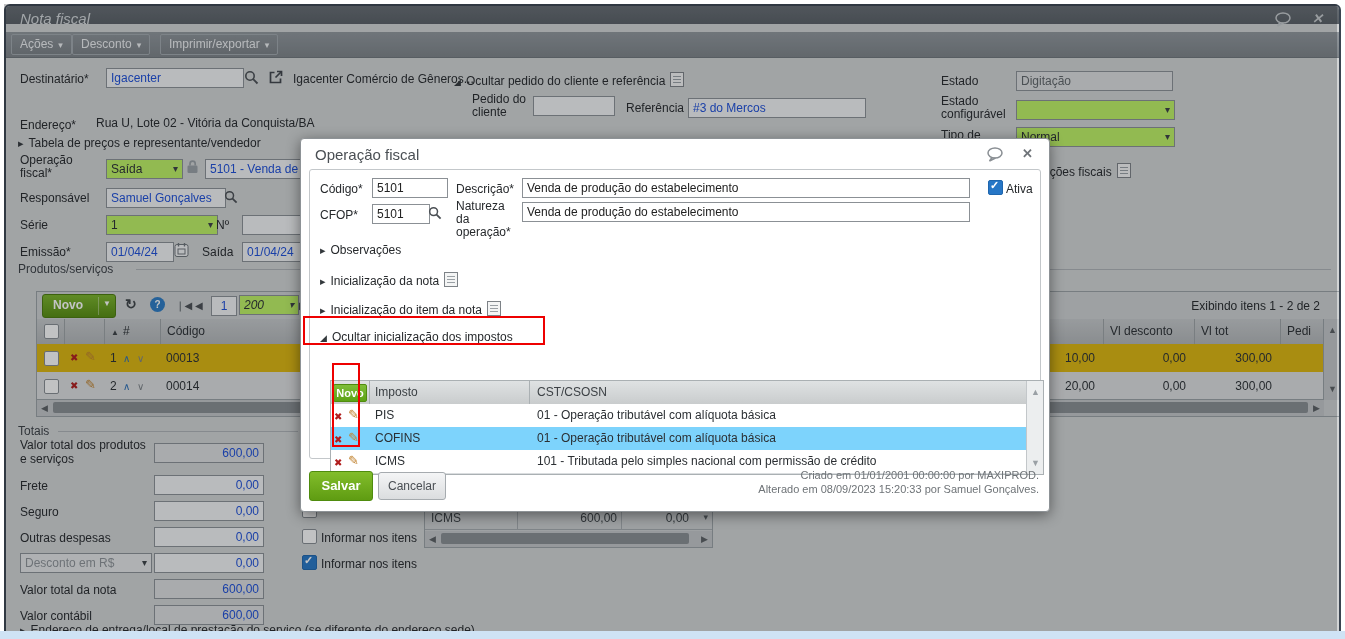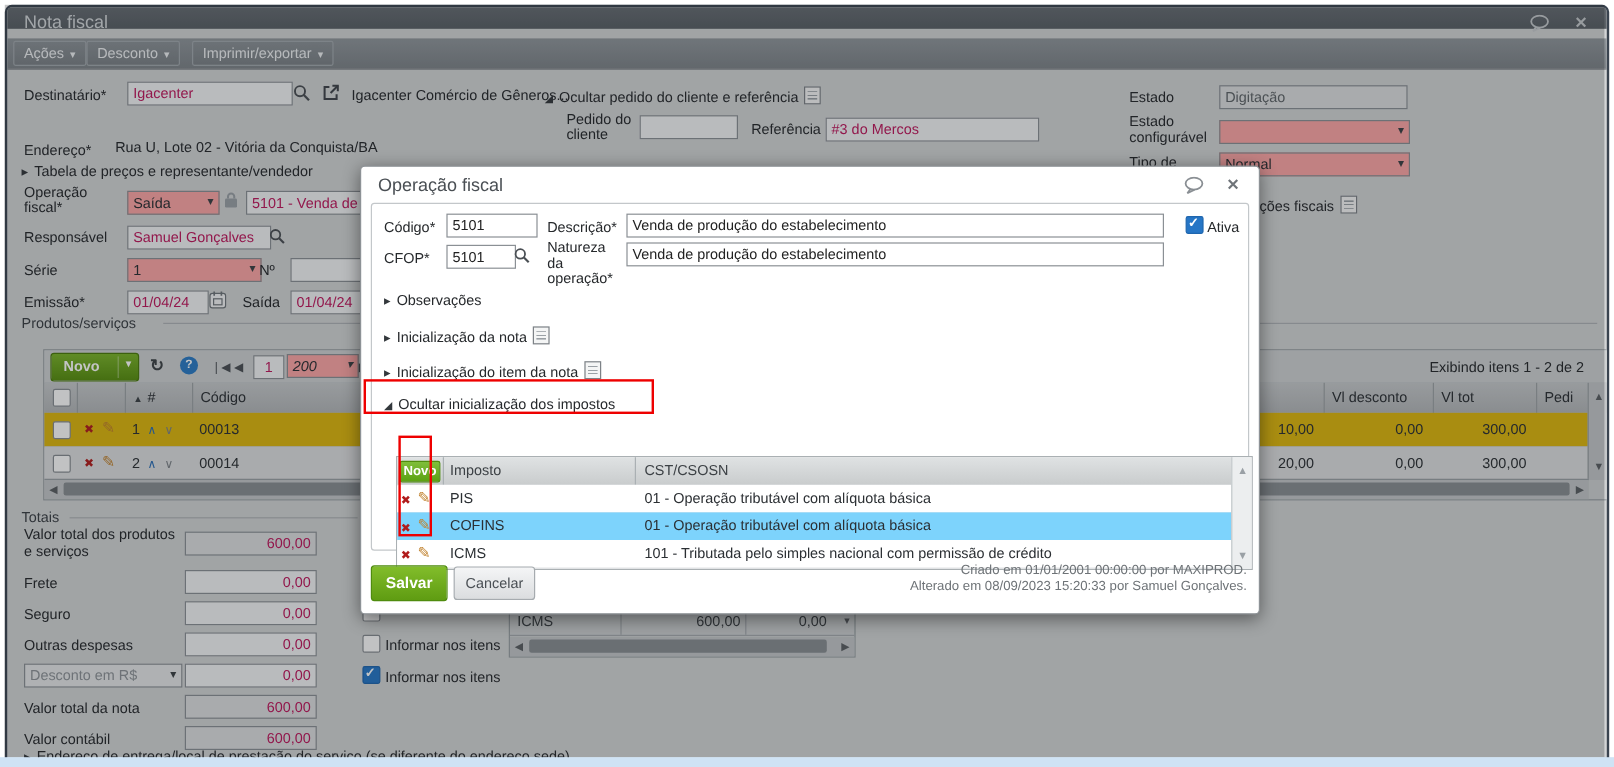--- a/index.html
+++ b/index.html
@@ -1,34 +1,34 @@
 <!DOCTYPE html>
 <html><head>
 <meta charset="utf-8">
 <style>
   html,body{margin:0;padding:0;background:#ffffff;width:1345px;height:639px;overflow:hidden;
     font-family:"Liberation Sans",sans-serif;font-size:12px;color:#2b2f33;}
   .ab{position:absolute;}
   
   .win{left:4px;top:4px;width:1333px;height:627px;background:#d2d4d5;border:2px solid #3a4450;
     border-radius:6px 6px 0 0;overflow:hidden;}
-  .titlebar{left:0;top:0;right:0;height:18px;background:linear-gradient(#666c72,#595f65);}
+  .titlebar{left:0;top:0;right:0;height:18px;background:linear-gradient(#666c72,#595f65);font-style:italic;}
   .titlebar .t{left:14px;top:4px;font-size:15px;color:#d3d7da;}
   .menubar{left:0;top:26px;right:0;height:25px;background:linear-gradient(#90969b,#7d8388);
     border-bottom:1px solid #6f757a;}
   .menu-btn{position:absolute;top:2px;height:19px;line-height:19px;padding:0 8px;color:#eef0f2;
     border:1px solid #a2a8ad;background:linear-gradient(#8b9196,#7b8186);border-radius:2px;font-size:12px;}
   .dd-arrow::after{content:"▾";font-size:9px;margin-left:5px;color:inherit;}
   
   .lbl{color:#26292c;}
   .tbox{background:#f2f3f4;border:1px solid #8b9095;height:18px;line-height:18px;padding:0 4px;
-    color:#be185d;overflow:hidden;white-space:nowrap;}
+    color:#1d4ed8;overflow:hidden;white-space:nowrap;}
   .tbox.ro{background:#dcdedf;color:#5f6periodo468;}
   .tbox.num{text-align:right;}
-  .fselect{background:#fca5a5;border:1px solid #8b9095;height:18px;line-height:18px;padding:0 16px 0 4px;
+  .fselect{background:#bef264;border:1px solid #8b9095;height:18px;line-height:18px;padding:0 16px 0 4px;
     overflow:hidden;white-space:nowrap;}
   .fselect::after{content:"▾";position:absolute;right:4px;top:0;font-size:10px;color:#3c4145;}
   .fselect.dis{color:#8d9297;background:#e4e6e7;}
   .cb{width:13px;height:13px;background:#fdfdfd;border:1px solid #878c91;border-radius:2px;}
   .cb.on{background:#2676c6;border-color:#1f66ae;}
   .cb.on::after{content:"✓";position:absolute;left:1px;top:-2px;color:#fff;font-size:11px;font-weight:bold;}
   .tri-c::before{content:"▸";font-size:11px;color:#33383c;margin-right:5px;}
   .tri-o::before{content:"◢";font-size:9px;color:#33383c;margin-right:5px;}
   .doc-ic{width:12px;height:13px;border:1px solid #7d8periodo287;border:1px solid #7d8287;background:
     linear-gradient(#f4f5f5,#f4f5f5) , #f4f5f5;display:inline-block;position:relative;vertical-align:-2px;margin-left:5px;}

